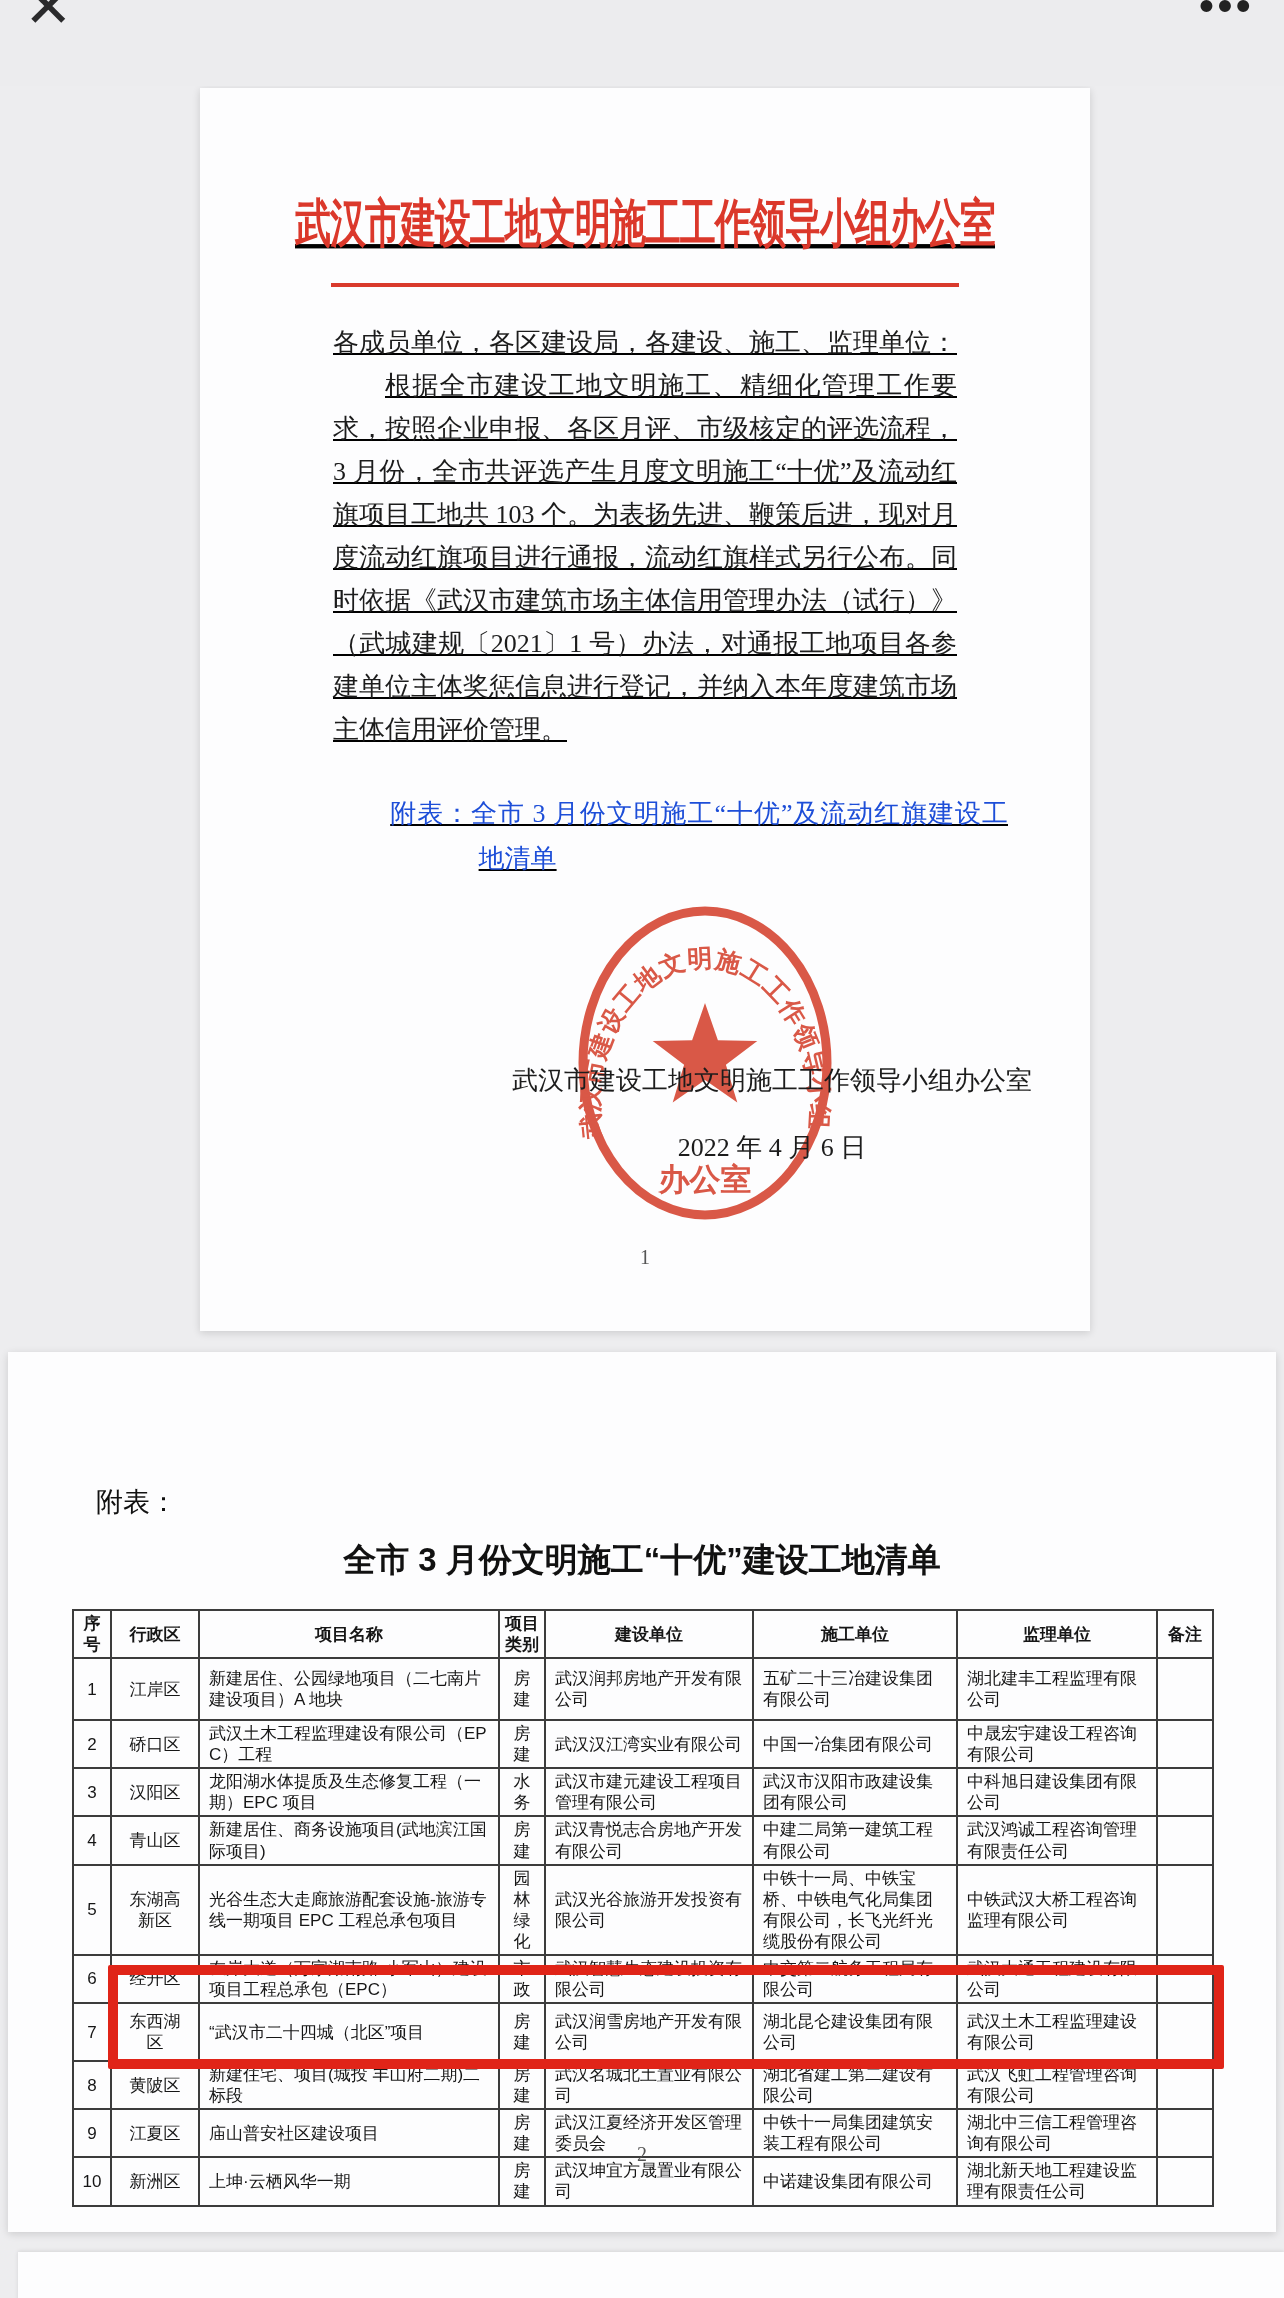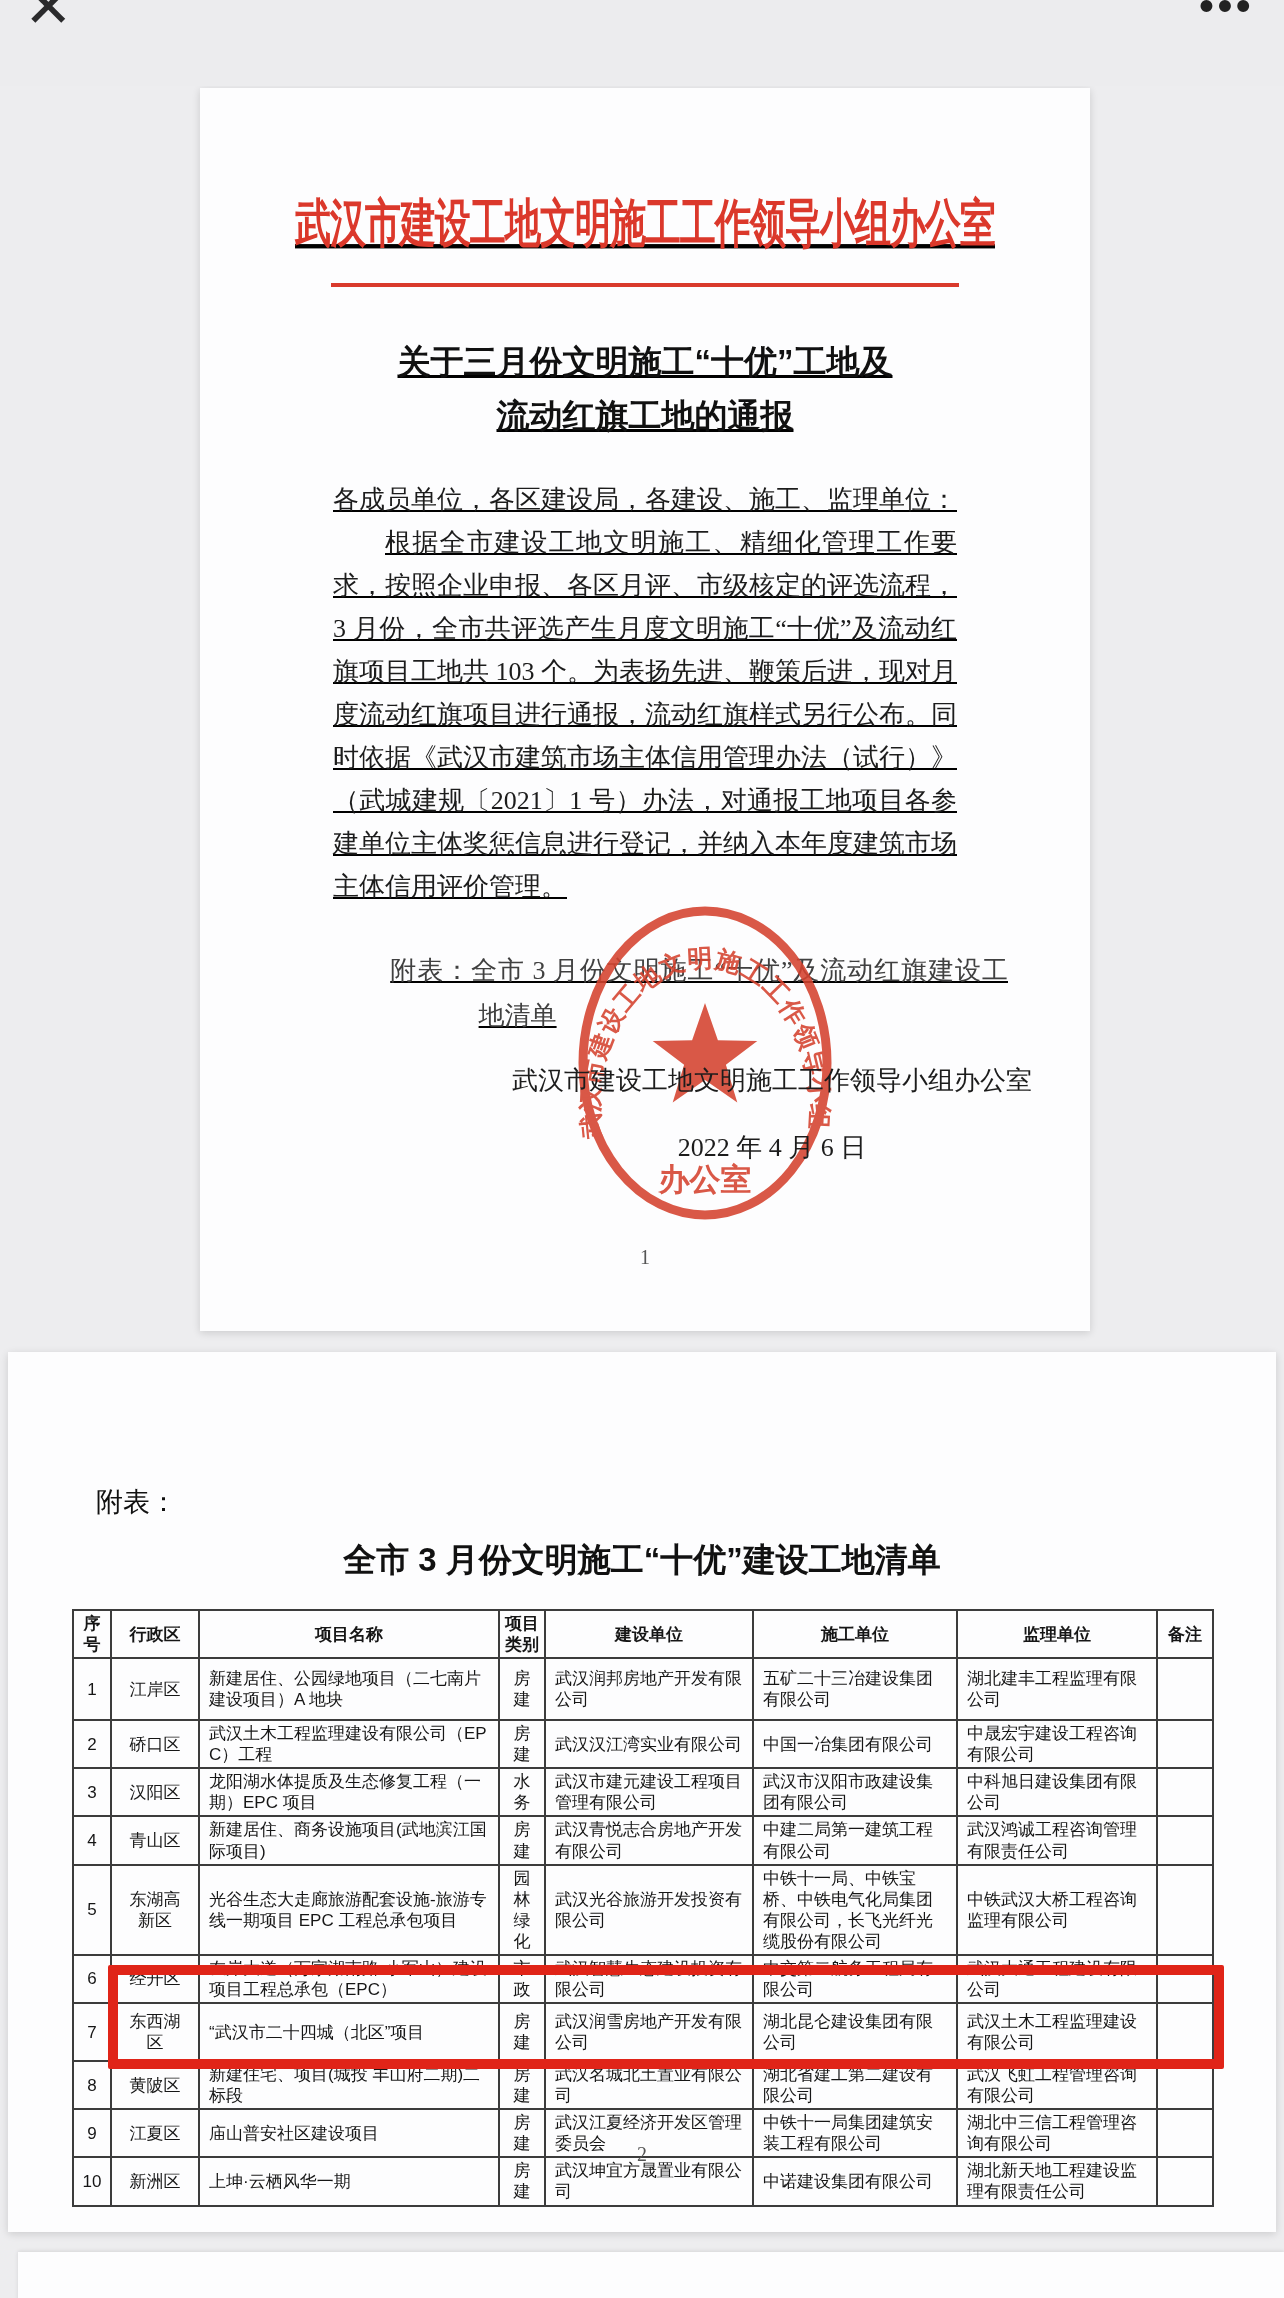--- a/index.html
+++ b/index.html
@@ -17,21 +17,21 @@
   .page2{left:8px;top:1352px;width:1268px;height:880px;}
   .page3{left:18px;top:2252px;width:1266px;height:60px;box-shadow:0 -1px 4px rgba(0,0,0,.10);}
 
   
   .letterhead{margin-top:112px;text-align:center;color:#db382b;font-weight:900;font-size:36px;letter-spacing:-1px;transform:scale(1,1.45);transform-origin:center;white-space:nowrap;}
   .red-rule{margin:34px auto 0 auto;width:628px;height:4px;background:#d93a2c;}
   .doc-title{margin-top:48px;text-align:center;font-size:33px;font-weight:bold;color:#111;line-height:1.65;}
   .doc-body{margin:34px 133px 0 133px;font-family:"Liberation Serif",serif;font-size:26px;color:#1c1c1c;line-height:43px;text-align:justify;}
   .doc-body .para{text-indent:2em;margin:0;}
   .doc-body .salutation{margin:0;}
-  .attach-note{margin:40px 82px 0 133px;font-family:"Liberation Serif",serif;font-size:26px;color:#404040;line-height:45px;padding-left:5.6em;text-indent:-3.4em;text-align:justify;}
+  .attach-note{margin:40px 82px 0 133px;font-family:"Liberation Serif",serif;font-size:26px;color:#1d4ed8;line-height:45px;padding-left:5.6em;text-indent:-3.4em;text-align:justify;}
   .sign-block{position:absolute;right:58px;top:975px;text-align:center;z-index:3;}
   .sign-name{font-family:"Liberation Serif",serif;font-size:26px;color:#1c1c1c;white-space:nowrap;}
   .sign-date{font-family:"Liberation Serif",serif;font-size:26px;color:#1c1c1c;margin-top:32px;}
   .seal{position:absolute;left:352px;top:790px;z-index:2;opacity:.88;}
   .pagenum{position:absolute;left:0;width:100%;bottom:62px;text-align:center;font-size:20px;color:#555;font-family:"Liberation Serif",serif;}
 
   
   .attach-label{margin:132px 0 0 88px;font-size:27px;font-weight:normal;color:#111;}
   .table-title{margin-top:18px;text-align:center;font-size:33px;font-weight:bold;color:#111;}
   .table-wrap{position:relative;margin:26px auto 0 auto;width:1140px;}
@@ -51,24 +51,20 @@
 <div class="screen">
 
   <div class="topbar">
     <span class="close-btn">✕</span>
     <span class="more-btn">•••</span>
   </div>
 
   <div class="page page1">
     <div class="letterhead">武汉市建设工地文明施工工作领导小组办公室</div>
     <div class="red-rule"></div>
-    <div class="doc-title">
-      <div>关于三月份文明施工“十优”工地及</div>
-      <div>流动红旗工地的通报</div>
-    </div>
     <div class="doc-body">
       <p class="salutation">各成员单位，各区建设局，各建设、施工、监理单位：</p>
       <p class="para">根据全市建设工地文明施工、精细化管理工作要求，按照企业申报、各区月评、市级核定的评选流程，3 月份，全市共评选产生月度文明施工“十优”及流动红旗项目工地共 103 个。为表扬先进、鞭策后进，现对月度流动红旗项目进行通报，流动红旗样式另行公布。同时依据《武汉市建筑市场主体信用管理办法（试行）》（武城建规〔2021〕1 号）办法，对通报工地项目各参建单位主体奖惩信息进行登记，并纳入本年度建筑市场主体信用评价管理。</p>
     </div>
     <div class="attach-note">附表：全市 3 月份文明施工“十优”及流动红旗建设工地清单</div>
 
     <svg class="seal" width="306" height="370" viewBox="0 0 306 370">
       <ellipse cx="153" cy="185" rx="122" ry="152" fill="none" stroke="#d5422e" stroke-width="9"></ellipse>
       <polygon points="153,125 140.1,162.2 100.7,163 132.1,186.8 120.7,224.5 153,202 185.3,224.5 173.9,186.8 205.3,163 165.9,162.2" fill="#d5422e"></polygon>
       <path id="sealArc" d="M 50 262 A 106 140 0 1 1 256 262" fill="none"></path>

